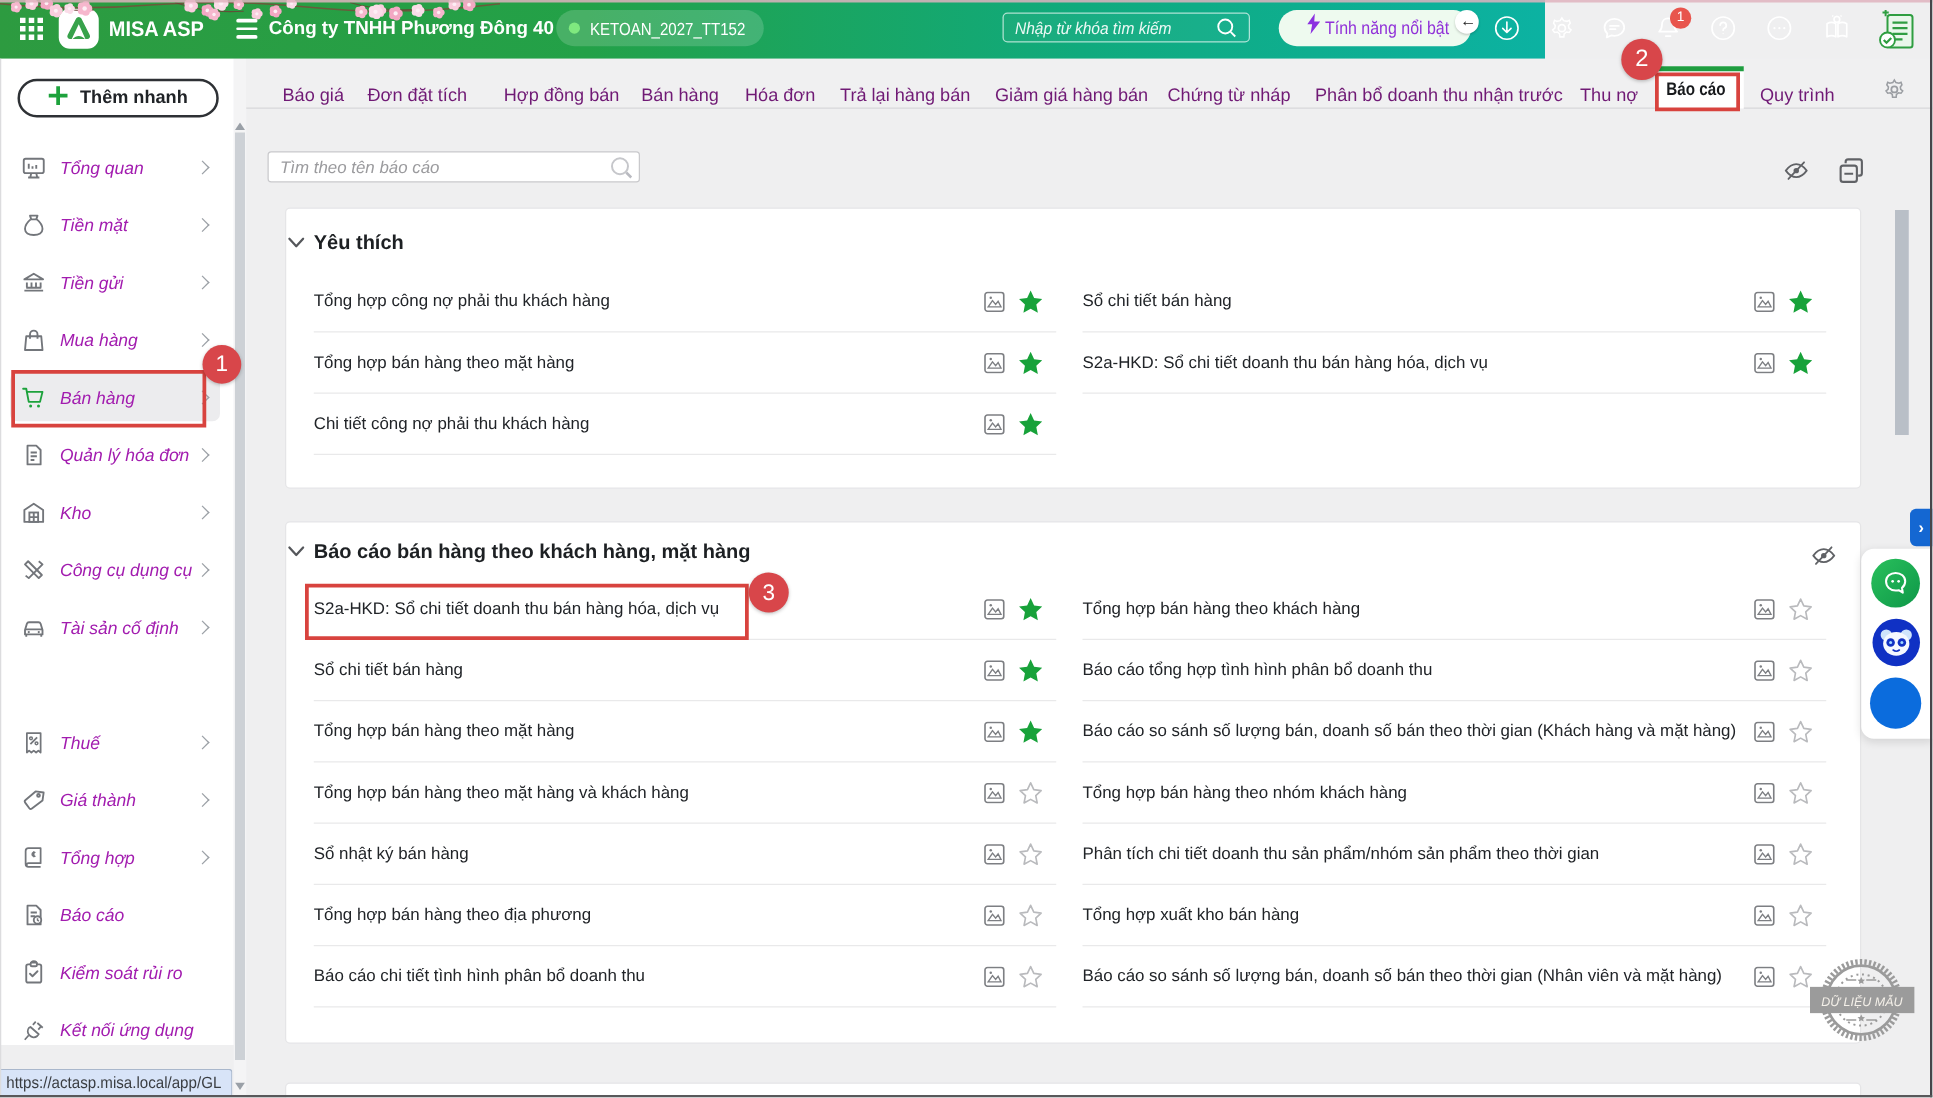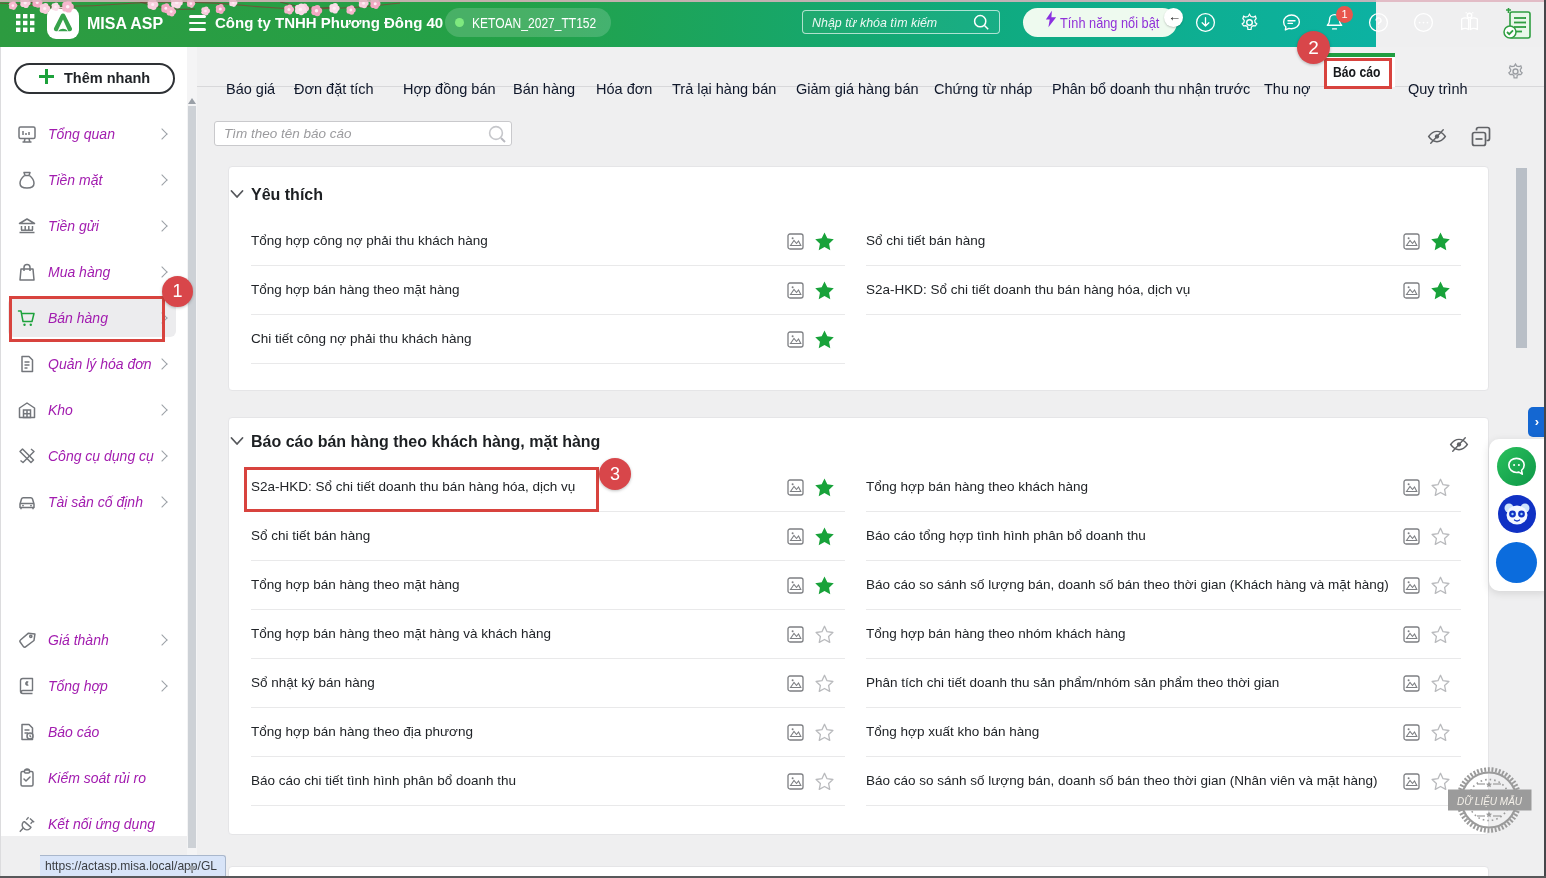--- a/index.html
+++ b/index.html
@@ -1,50 +1,50 @@
 <!DOCTYPE html>
 <html><head>
 <meta charset="utf-8">
 <style>
   * { margin:0; padding:0; box-sizing:border-box; }
   html,body { width:1546px; height:878px; overflow:hidden; }
   body { font-family:"Liberation Sans", sans-serif; background:#efeff0; position:relative; }
   .abs { position:absolute; }
 
   
-  #header { position:absolute; left:0; top:0; width:1376px; height:47px;
+  #header { position:absolute; left:0; top:0; width:1236px; height:47px;
     background:linear-gradient(90deg,#2d9b40 0%, #23a148 38%, #10aa7d 70%, #0cb2a2 100%); }
   #topline { position:absolute; left:0; top:0; width:1546px; height:2px; background:#dfb3be; opacity:.85; }
   .hicon { position:absolute; top:12px; width:21px; height:21px; }
 
   
   #sidebar { position:absolute; left:0; top:47px; width:187px; height:789px; background:#fff; }
   #sbtrack { position:absolute; left:187px; top:47px; width:10px; height:831px; background:#f4f4f5; }
   #sbthumb { position:absolute; left:188px; top:106px; width:8px; height:742px; background:#cdd1d6; border-radius:0px; }
   .mitem { position:absolute; left:0; width:187px; height:46px; }
   .mitem .txt { position:absolute; left:48px; top:50%; transform:translateY(-50%); font-size:14px; color:#a21caf; white-space:nowrap;font-style:italic; }
   .mitem .ic { position:absolute; left:17px; top:50%; transform:translateY(-50%); width:20px; height:20px; }
   .mitem .chev { position:absolute; right:21px; top:50%; transform:translateY(-50%); width:8px; height:8px;
     border-right:1.8px solid #9ba0a6; border-top:1.8px solid #9ba0a6; transform:translateY(-50%) rotate(45deg); }
 
   
   #tabbar { position:absolute; left:197px; top:47px; width:1349px; height:40px; background:#f0f0f1; border-bottom:1px solid #d8d8da; }
-  .tab { position:absolute; top:64px; height:40px; line-height:50px; font-size:14.5px; color:#0f172a; white-space:nowrap; }
+  .tab { position:absolute; top:52px; height:40px; line-height:50px; font-size:14.5px; color:#701a75; white-space:nowrap; }
 
   
   .card { position:absolute; left:228px; width:1261px; background:#fff; border:1px solid #e5e5e7; border-radius:4px; }
   .sectitle { position:absolute; left:251px; font-size:16px; font-weight:bold; color:#1d2023; }
   .row-t { position:absolute; font-size:13.5px; color:#212428; white-space:nowrap; }
   .sep { position:absolute; height:1px; background:#e9e9ea; }
 
   .redbox { position:absolute; border:3.5px solid #d8433e; }
   .redcirc { position:absolute; background:#d8464a; border-radius:50%; color:#fff; text-align:center; box-shadow:0 1px 3px rgba(0,0,0,.25); }
 
   
-  #status { position:absolute; left:0; top:855px; width:186px; height:21px; background:#d8e4f8; border:1px solid #a9b7cc; border-left:none; border-bottom:none; border-top-right-radius:3px; font-size:13px; color:#3a3d41; line-height:20px; padding-left:5px; white-space:nowrap;margin-left:40px; }
+  #status { position:absolute; left:0; top:855px; width:186px; height:21px; background:#d8e4f8; border:1px solid #a9b7cc; border-left:none; border-bottom:none; border-top-right-radius:3px; font-size:13px; color:#3a3d41; line-height:20px; padding-left:5px; white-space:nowrap; }
 
   
   #bR { position:absolute; right:0; top:0; width:2px; height:878px; background:#46464a; }
   #bB { position:absolute; left:0; bottom:0; width:1546px; height:2px; background:#58585a; }
 </style>
 </head>
 <body>
   <div id="header">
 
     <svg class="abs" style="left:16px;top:14px" width="19" height="18" viewBox="0 0 19 18">
@@ -412,20 +412,30 @@
     </div>
     <div class="mitem" style="top:432px">
       <svg class="ic" viewBox="0 0 20 20" fill="none" stroke="#73767b" stroke-width="1.5">
         <path d="M3 12 L4.5 7 a1.8 1.8 0 0 1 1.7-1.2 h7.6 a1.8 1.8 0 0 1 1.7 1.2 L17 12 v3.5 h-14 z" stroke-linejoin="round"></path>
         <line x1="3" y1="11.5" x2="17" y2="11.5"></line>
         <circle cx="6" cy="13.6" r="0.9" fill="#73767b" stroke="none"></circle>
         <circle cx="14" cy="13.6" r="0.9" fill="#73767b" stroke="none"></circle>
         <path d="M4 15.5 v1.8 M16 15.5 v1.8"></path>
       </svg>
       <span class="txt">Tài sản cố định</span>
+      <span class="chev"></span>
+    </div>
+    <div class="mitem" style="top:524px">
+      <svg class="ic" viewBox="0 0 20 20" fill="none" stroke="#73767b" stroke-width="1.4">
+        <path d="M4.5 2.5 h11 v15.5 l-1.8-1.5 -1.8 1.5 -1.9-1.5 -1.9 1.5 -1.8-1.5 -1.8 1.5 z" stroke-linejoin="round"></path>
+        <line x1="7.3" y1="11.3" x2="12.7" y2="5.9"></line>
+        <circle cx="7.8" cy="6.6" r="1.1" stroke-width="1.2"></circle>
+        <circle cx="12.2" cy="10.6" r="1.1" stroke-width="1.2"></circle>
+      </svg>
+      <span class="txt">Thuế</span>
       <span class="chev"></span>
     </div>
     <div class="mitem" style="top:570px">
       <svg class="ic" viewBox="0 0 20 20" fill="none" stroke="#73767b" stroke-width="1.5">
         <path d="M10.5 3 h6.5 v6.5 L9.5 17 a1.5 1.5 0 0 1 -2.1 0 L3.5 13 a1.5 1.5 0 0 1 0 -2.1 z" stroke-linejoin="round" transform="rotate(8 10 10)"></path>
         <circle cx="13.8" cy="6.3" r="1.1"></circle>
       </svg>
       <span class="txt">Giá thành</span>
       <span class="chev"></span>
     </div>

